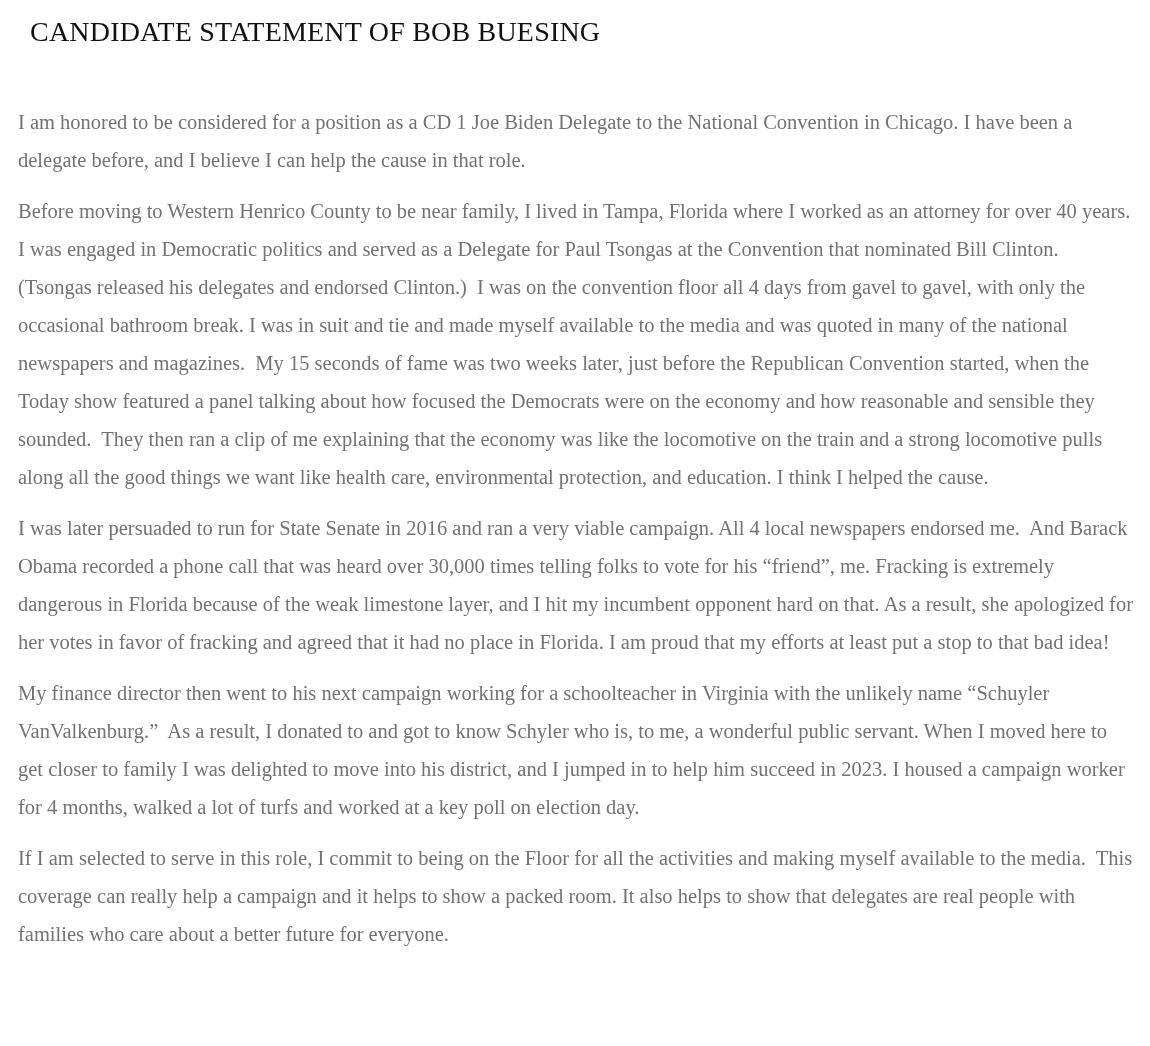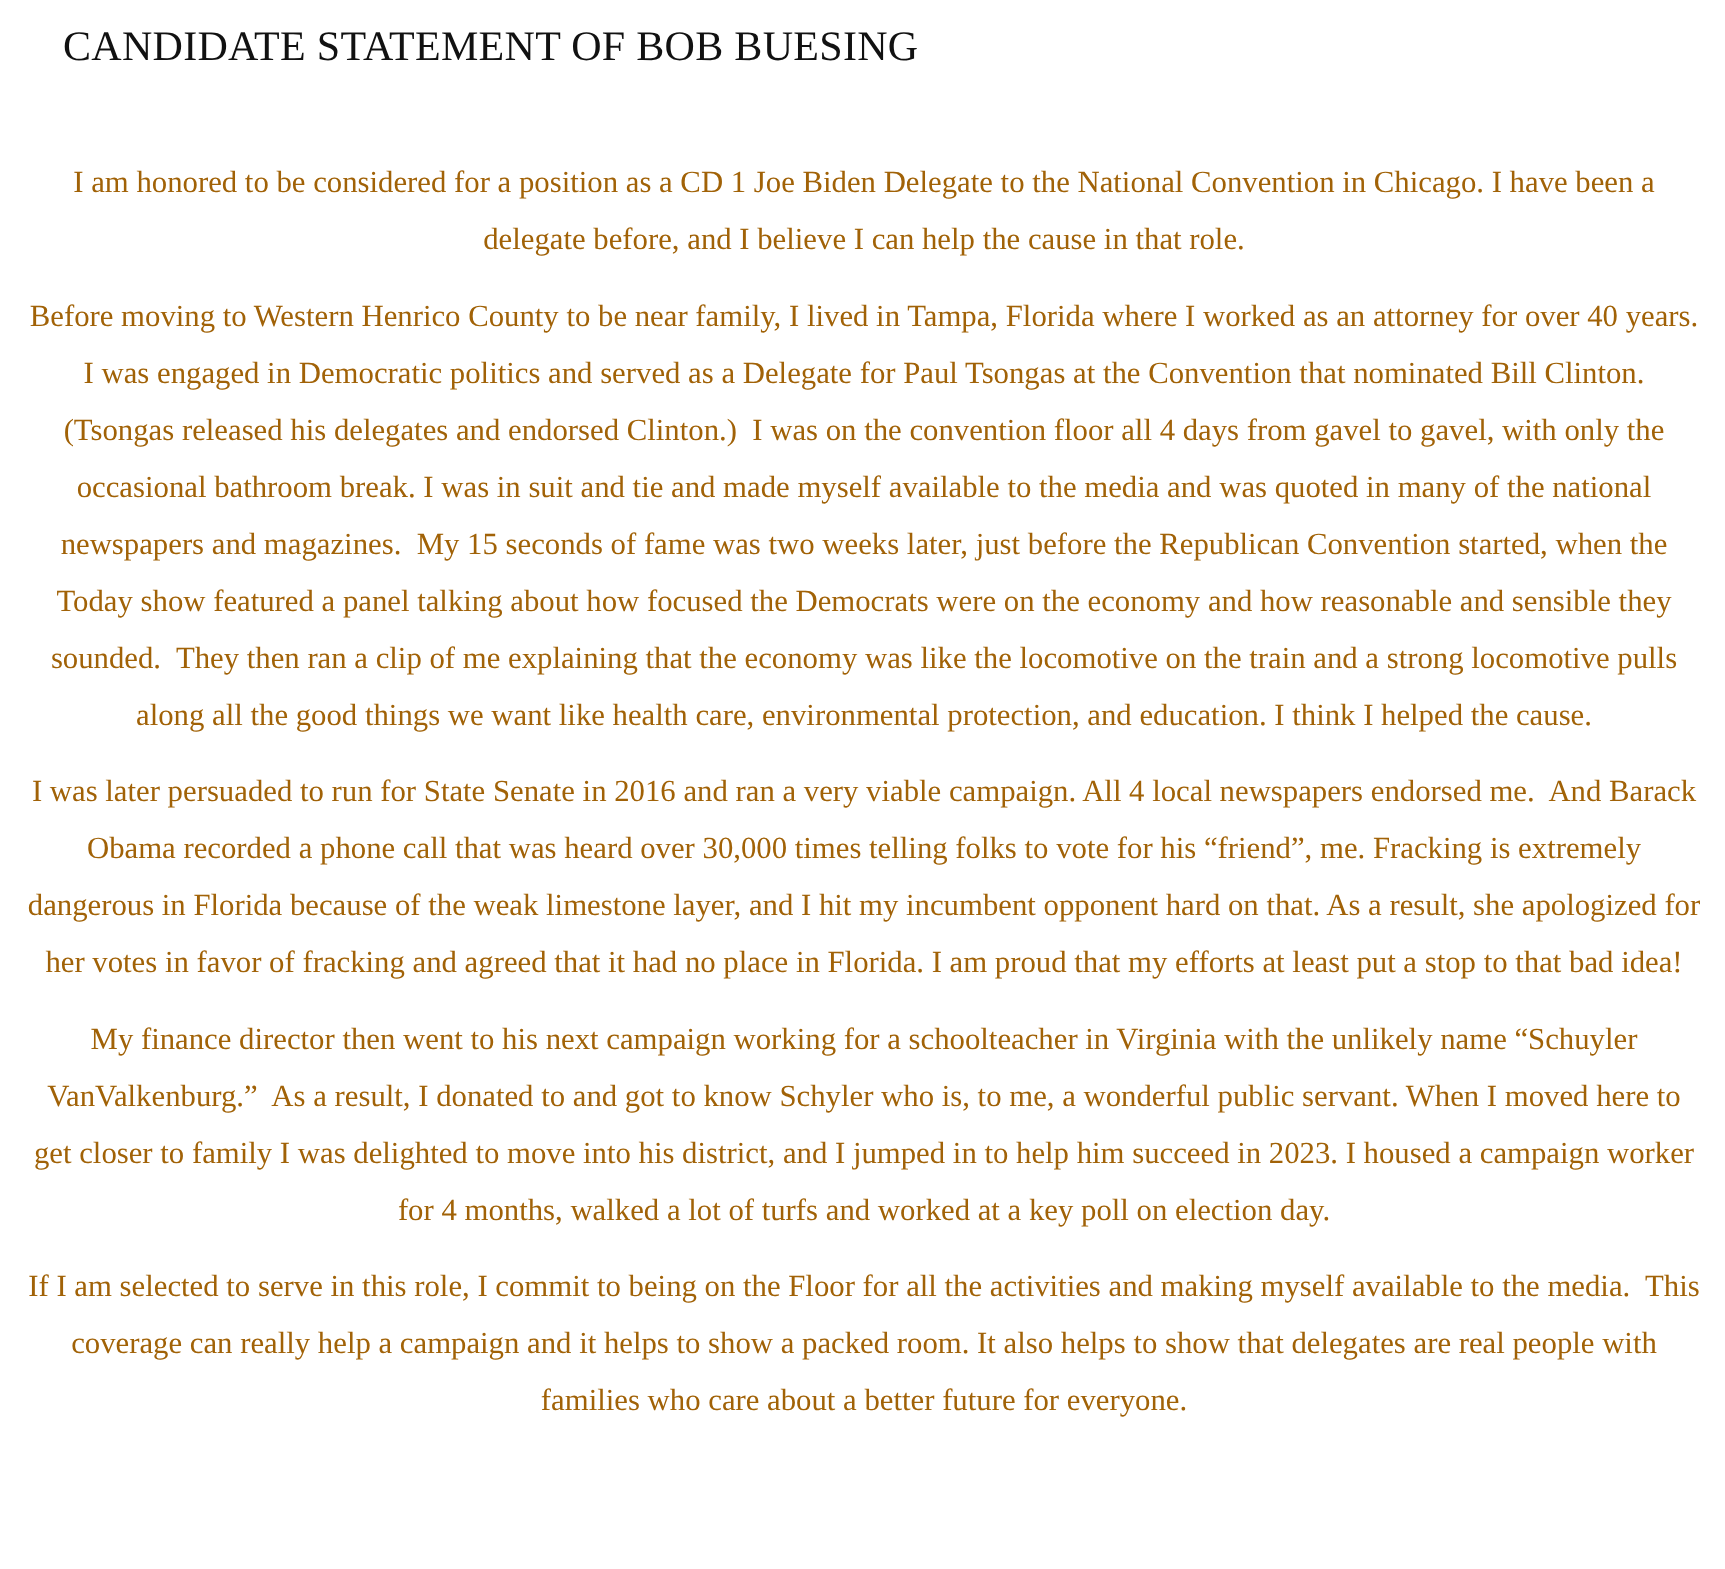--- a/index.html
+++ b/index.html
@@ -15,34 +15,34 @@
     background: #ffffff;
     color: #111111;
     font-family: "Liberation Serif", "DejaVu Serif", serif;
     padding: 14px 16px 0 18px;
   }
   .doc-title {
     font-size: 28px;
     font-weight: normal;
     letter-spacing: 0.2px;
     color: #111111;
-    margin-left: 24px;
+    margin-left: 12px;
     margin-top: 2px;
     white-space: pre-wrap;
   }
   .doc-body {
     margin-top: 55px;
     width: 1116px;
   }
   .doc-paragraph {
     font-size: 20.5px;
     line-height: 38px;
-    text-align: center;
+    text-align: left;
     white-space: pre-wrap;
-    color: #a16207;
+    color: #737373;
     margin-bottom: 13px;
   }
 </style>
 </head>
 <body>
 
 <div class="page">
   <h1 class="doc-title">CANDIDATE STATEMENT OF BOB BUESING</h1>
 
   <div class="doc-body">

